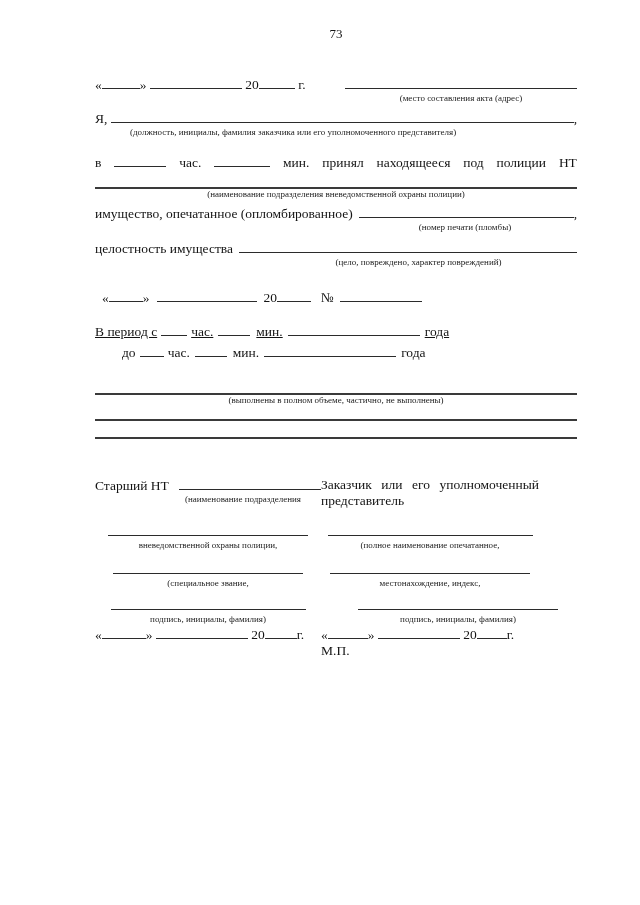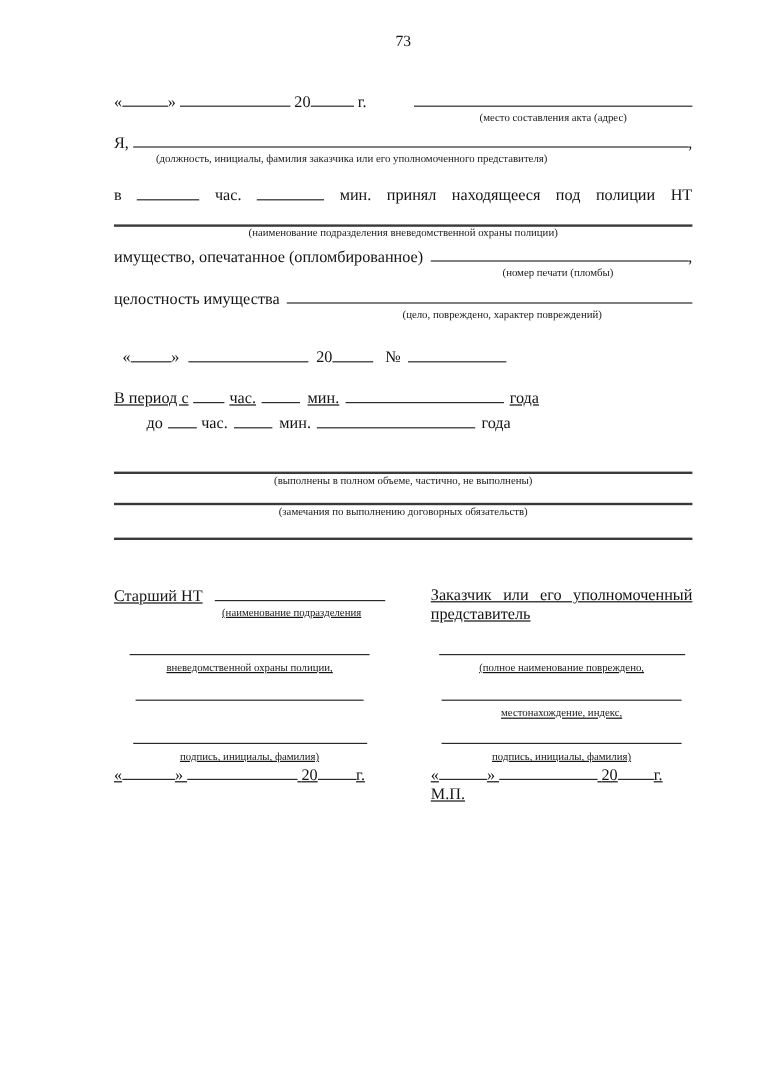--- a/index.html
+++ b/index.html
@@ -18,21 +18,21 @@
   .grow{flex:1 1 auto;}
   .rule{height:1px;border-bottom:2px solid #3a3a3a;}
   .cap{font-size:9px;color:#222;line-height:11px;}
   .cap-center{text-align:center;}
   .cap-row{display:flex;}
   .cap-row .spacer{flex:0 0 auto;}
   .cap-row .cap{flex:1 1 auto;text-align:center;}
   .body-t{font-size:13.5px;line-height:16px;}
   .pageno{text-align:center;font-size:13px;}
   .hdr{text-align:right;font-weight:bold;font-size:14.5px;margin-top:19px;}
-  .sig-row{display:flex;justify-content:space-between;text-decoration:underline;}
+  .sig-row{display:flex;}
   .sig-l{width:226px;}
   .sig-r{width:218px;}
   .just{text-align:justify;}
   .nowrap{white-space:nowrap;}
 </style>
 </head>
 <body>
 
 <div class="page">
   <div class="content">
@@ -139,21 +139,20 @@
       <span style="width:5px;"></span>
       <span class="bl" style="width:132px;"></span>
       <span style="width:5px;"></span>
       <span>года</span>
     </div>
 
     <div class="rule" style="margin-top:31px;"></div>
     <div class="cap cap-center">(выполнены в полном объеме, частично, не выполнены)</div>
 
     <div class="rule" style="margin-top:12px;"></div>
-    <div class="cap cap-center">(замечания по выполнению договорных обязательств)</div>
 
     <div class="rule" style="margin-top:15px;"></div>
 
     <div style="margin-top:38px;">
 
       <div class="sig-row">
         <div class="sig-l body-t">
           <div class="row">
             <span class="nowrap">Старший НТ</span>
             <span class="bl grow" style="margin-left:10px;"></span>
@@ -166,27 +165,28 @@
         <div class="sig-r body-t just">Заказчик или его уполномоченный представитель</div>
       </div>
 
       <div class="sig-row" style="margin-top:13px;">
         <div class="sig-l">
           <div class="bl" style="width:200px;margin-left:13px;"></div>
           <div class="cap cap-center">вневедомственной охраны полиции,</div>
         </div>
         <div class="sig-r">
           <div class="bl" style="width:205px;margin-left:7px;"></div>
-          <div class="cap cap-center">(полное наименование повреждено,</div>
+          <div class="cap cap-center">(полное наименование опечатанное,</div>
         </div>
       </div>
 
       <div class="sig-row" style="margin-top:9px;">
         <div class="sig-l">
           <div class="bl" style="width:190px;margin-left:18px;"></div>
+          <div class="cap cap-center">(специальное звание,</div>
         </div>
         <div class="sig-r">
           <div class="bl" style="width:200px;margin-left:9px;"></div>
           <div class="cap cap-center">местонахождение, индекс,</div>
         </div>
       </div>
 
       <div class="sig-row" style="margin-top:7px;gap:28px;">
         <div class="sig-l">
           <div class="bl" style="width:195px;margin-left:16px;"></div>

